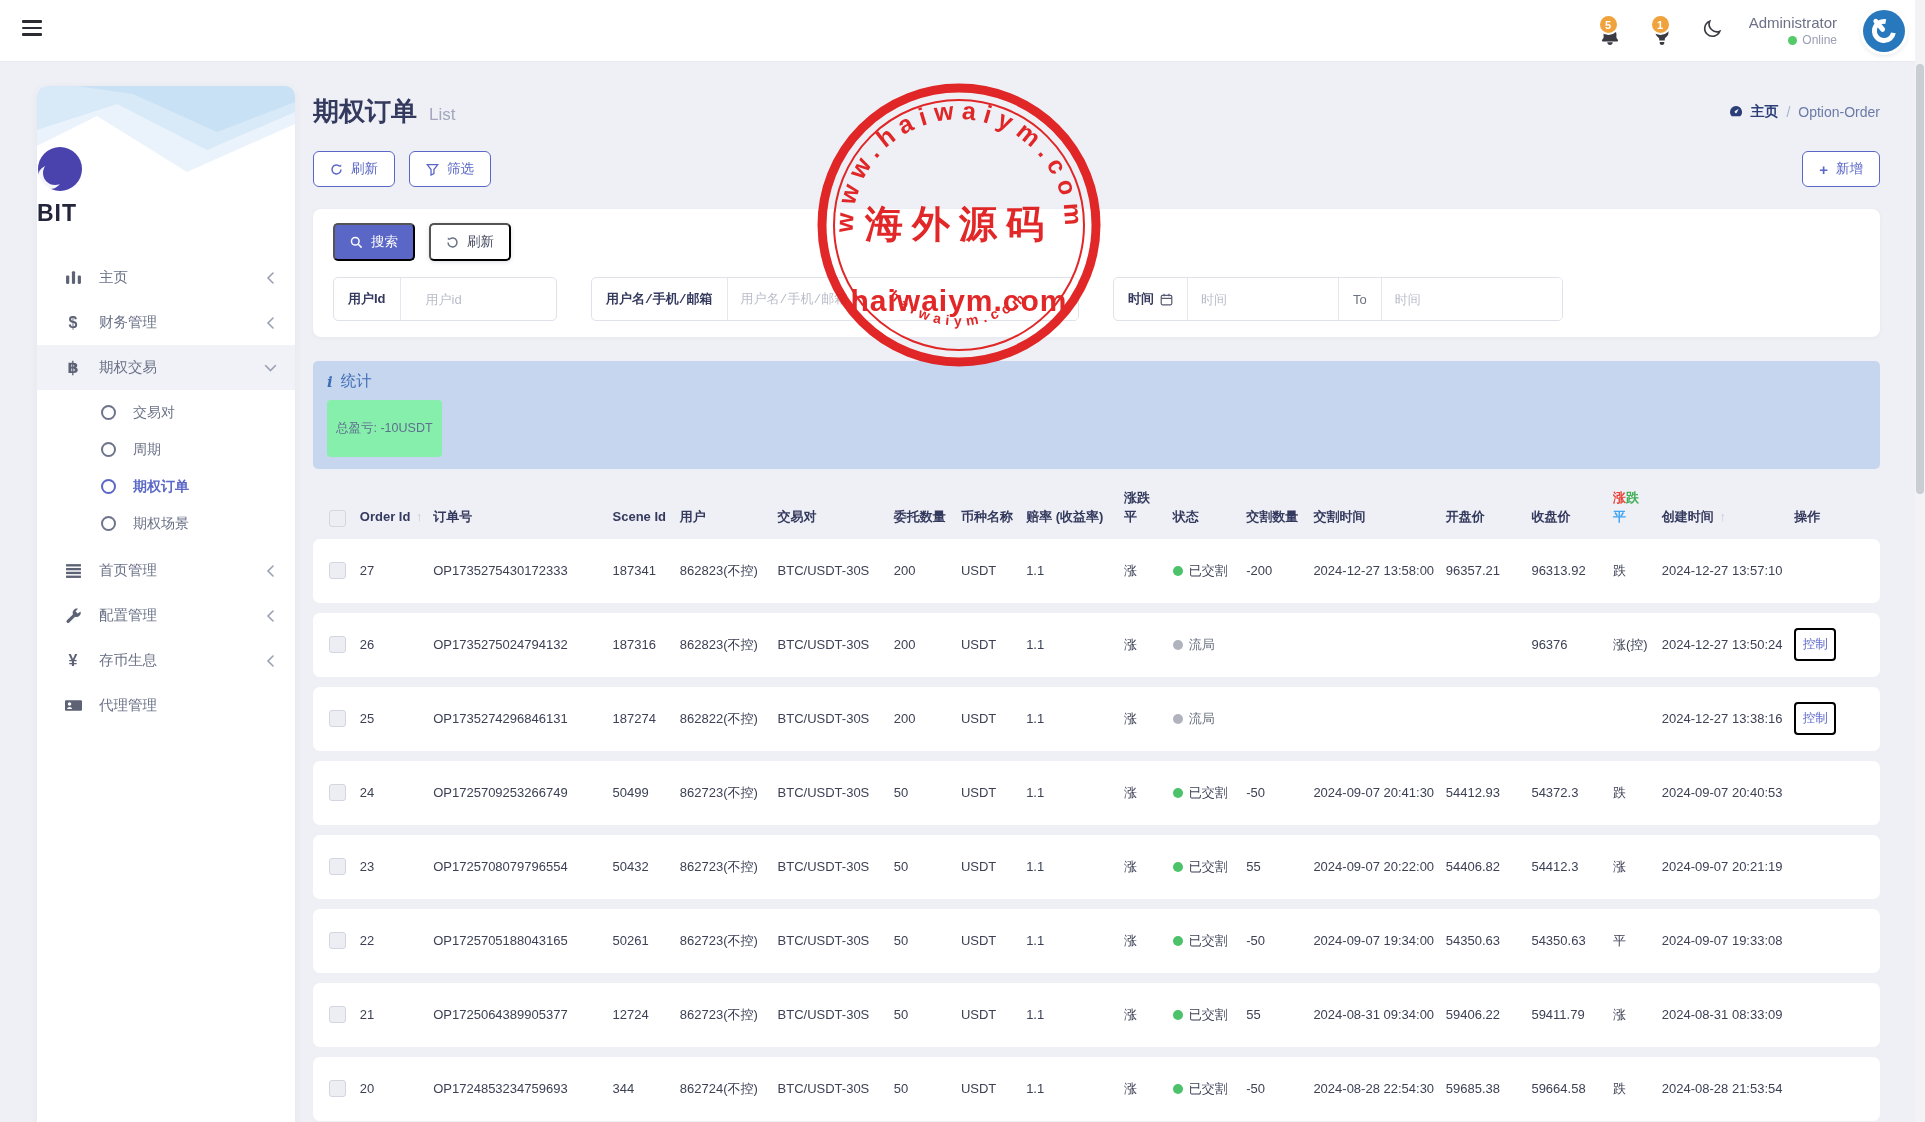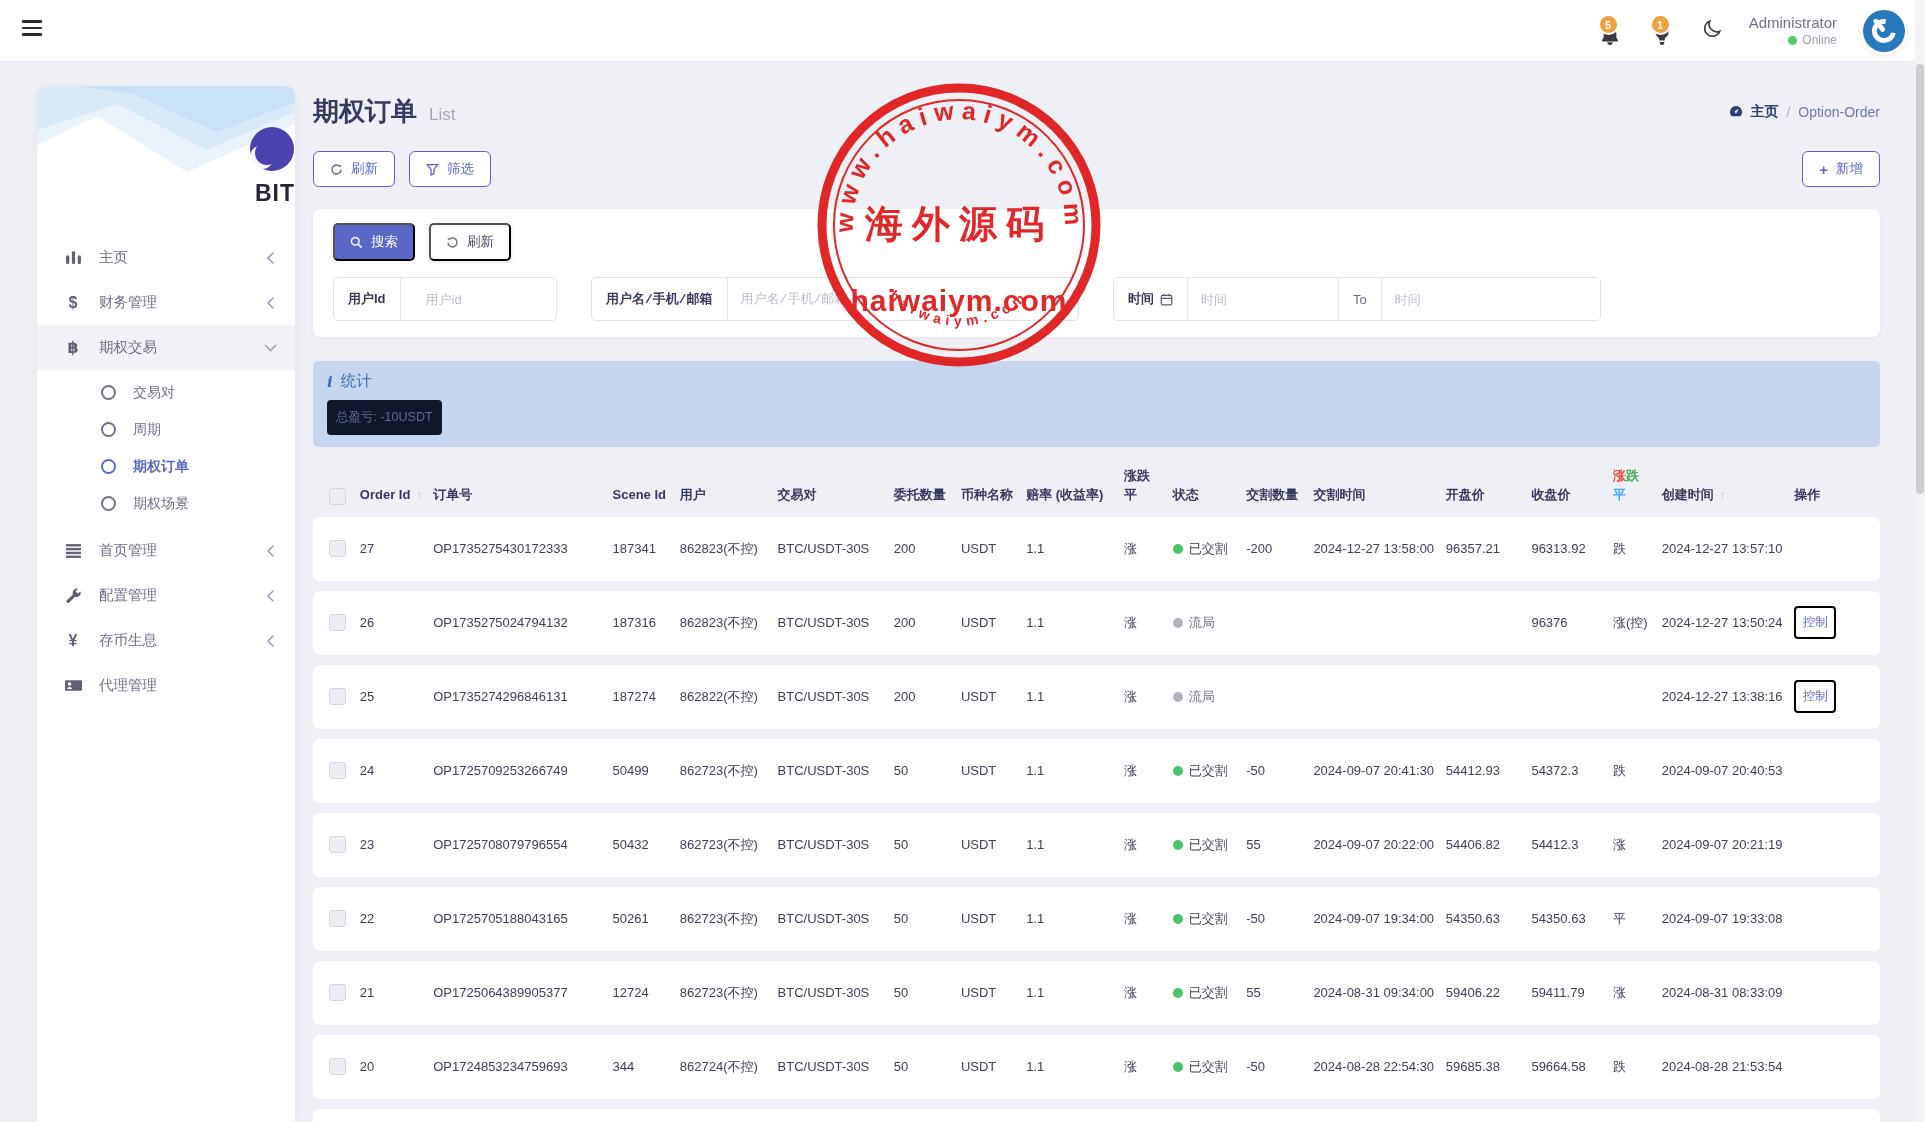--- a/index.html
+++ b/index.html
@@ -19,21 +19,21 @@
   .moon svg { width:22px; height:22px; }
   .user-meta { text-align:right; line-height:1.3; }
   .user-name { font-size:15px; color:#6c7187; }
   .user-status { font-size:12px; color:#9aa0b5; display:flex; align-items:center; justify-content:flex-end; gap:5px; }
   .dot-online { width:9px; height:9px; border-radius:50%; background:#54ca68; display:inline-block; }
   .avatar { width:42px; height:42px; border-radius:50%; background:#2878be; box-shadow:0 0 0 3px #fff,0 2px 6px rgba(0,0,0,.2); display:flex; align-items:center; justify-content:center; }
 
   
   .sidebar { position:absolute; left:37px; top:86px; width:258px; bottom:0; background:#fff; border-radius:10px 10px 0 0; box-shadow:0 2px 8px rgba(60,70,120,.06); z-index:4; overflow:hidden; }
   .side-art { position:absolute; top:0; left:0; width:258px; height:96px; }
-  .logo-wrap { position:relative; padding-top:40px; text-align:right; }
+  .logo-wrap { position:relative; padding-top:60px; text-align:left; }
   .logo-circle { display:inline-block; }
   .logo-text { font-size:23px; font-weight:bold; color:#23263a; letter-spacing:1px; margin-top:4px; }
   .menu { margin-top:28px; }
   .s-item { display:flex; align-items:center; height:45px; padding:0 20px 0 26px; font-size:14.5px; color:#6a7187; cursor:pointer; }
   .s-item.active { background:#f1f2f7; }
   .s-ic { width:20px; display:flex; justify-content:center; margin-right:16px; color:#5d6275; }
   .s-ic svg { width:17px; height:17px; }
   .s-ic .chr { font-size:16px; font-weight:bold; color:#5d6275; }
   .s-label { flex:1; }
   .s-chev svg { width:9px; height:12px; }
@@ -72,21 +72,21 @@
   .igroup { display:flex; align-items:stretch; border:1px solid #dfe2ea; border-radius:5px; height:44px; background:#fff; overflow:hidden; }
   .ilabel { display:flex; align-items:center; gap:6px; padding:0 14px; font-size:13px; font-weight:bold; color:#34395e; border-right:1px solid #e4e7ee; white-space:nowrap; }
   .ilabel svg { width:13px; height:13px; color:#555b70; }
   .igroup input { border:none; outline:none; font-size:13px; padding:0 13px; color:#3c4155; font-family:inherit; }
   .igroup input::placeholder { color:#b9bdca; }
   .ito { display:flex; align-items:center; padding:0 14px; font-size:13px; color:#6b7280; border-left:1px solid #e4e7ee; border-right:1px solid #e4e7ee; }
 
   .stats { margin-top:24px; background:#c7d6ef; border-radius:5px; padding:10px 14px 12px; }
   .stats-title { display:flex; align-items:center; gap:8px; font-size:15.5px; color:#3e6db5; }
   .stats-title .info-i { font-family:"DejaVu Serif",serif; font-weight:bold; font-style:italic; font-size:15px; }
-  .stats-badge { display:inline-block; margin-top:8px; background:#0f172a; border-radius:4px; padding:9px 9px; font-size:12.5px; color:#5f6f8f; }
+  .stats-badge { display:inline-block; margin-top:8px; background:#86efac; border-radius:4px; padding:20px 9px; font-size:12.5px; color:#5f6f8f; }
 
   
   table.grid { width:100%; border-collapse:separate; border-spacing:0 10px; margin-top:10px; table-layout:fixed; }
   .grid th { font-size:13px; font-weight:bold; color:#34395e; text-align:left; vertical-align:bottom; padding:0 10px 2px 0; line-height:1.45; }
   .grid td { background:#fff; font-size:13px; color:#3c4155; vertical-align:middle; padding:10px 10px 10px 0; line-height:1.5; height:64px; word-wrap:break-word; }
   .grid tr td:first-child { border-radius:7px 0 0 7px; }
   .grid tr td:last-child { border-radius:0 7px 7px 0; }
   .grid th:first-child, .grid td:first-child { padding-left:16px; }
   .cb { width:17px; height:17px; background:#eceef3; border:1px solid #d2d6e0; border-radius:3px; cursor:pointer; }
   .sort { color:#c3c7d6; font-weight:normal; margin-left:2px; }
@@ -334,21 +334,21 @@
     </div>
     <div class="filter-row">
       <div class="igroup" style="width:224px;gap:12px;">
         <span class="ilabel">用户Id</span>
         <input style="width: 140px;" placeholder="用户id">
       </div>
       <div class="igroup" style="width:488px;font-family:Liberation Mono, monospace;">
         <span class="ilabel">用户名/手机/邮箱</span>
         <input style="flex: 1 1 0%;" placeholder="用户名/手机/邮箱">
       </div>
-      <div class="igroup" style="width:488px;">
+      <div class="igroup" style="width:450px;">
         <span class="ilabel">
           <span>时间</span>
           <svg viewBox="0 0 16 16" fill="none" stroke="currentColor" stroke-width="1.5">
               <rect x="1.5" y="3" width="13" height="11.5" rx="1.5"></rect>
               <line x1="1.5" y1="6.5" x2="14.5" y2="6.5"></line>
               <line x1="5" y1="1" x2="5" y2="4"></line>
               <line x1="11" y1="1" x2="11" y2="4"></line>
             </svg>
         </span>
         <input style="width: 150px;" placeholder="时间">

